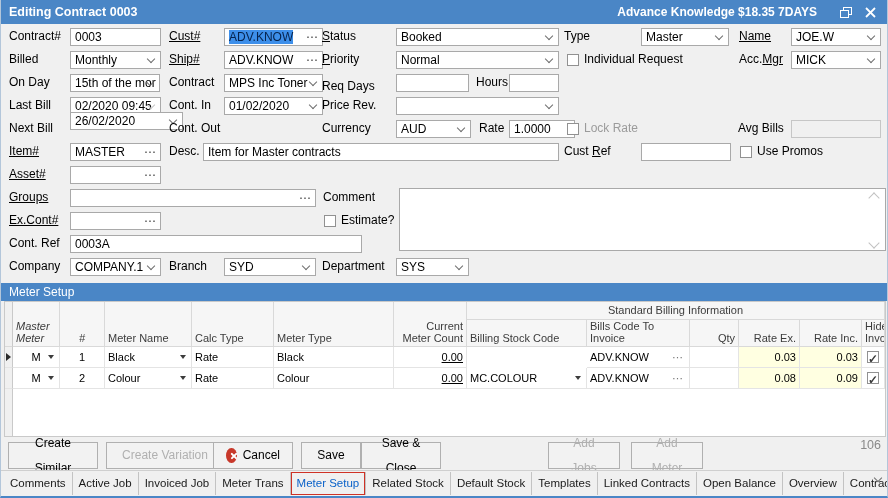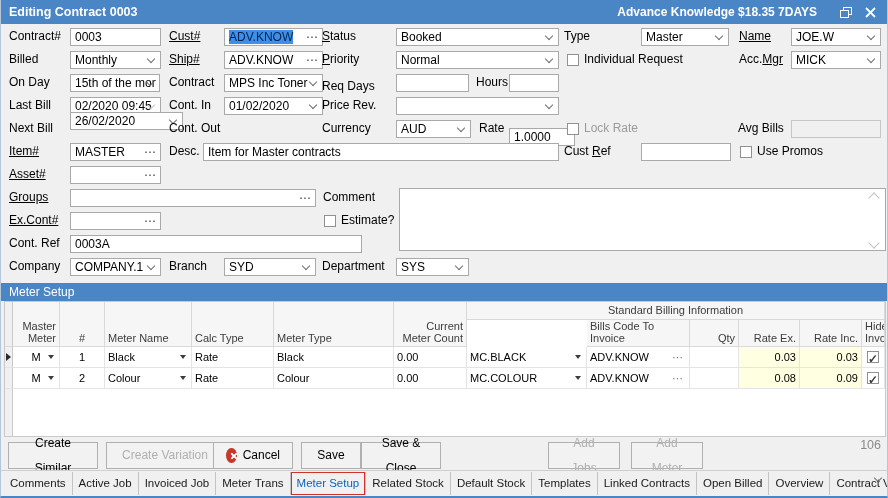--- a/index.html
+++ b/index.html
@@ -42,28 +42,28 @@
         line-height:18px;padding-left:8px;box-sizing:border-box;}
   
   .grid-wrap{position:absolute;left:3px;top:301px;width:882px;height:136px;background:#fff;
              border:1px solid #c9c9c9;box-sizing:border-box;}
   .grid{display:grid;width:880px;height:134px;
         grid-template-columns:8px 47px 45px 87px 82px 120px 73px 120px 103px 49px 61px 62px 23px;
         grid-template-rows:18px 27px 21px 21px 1fr;}
   .th{background:#f6f6f6;border-right:1px solid #d9d9d9;border-bottom:1px solid #d9d9d9;
       font-size:11px;color:#3c3c3c;display:flex;align-items:flex-end;padding:1px 3px 2px;
       box-sizing:border-box;line-height:12px;overflow:hidden;}
-  .th.ctr{justify-content:center;text-align:right;}
+  .th.ctr{justify-content:center;text-align:left;font-style:italic;}
   .th.rt{justify-content:flex-end;text-align:right;}
   .th.grp{align-items:center;justify-content:center;}
   .corner{background:#f0f0f0;border-right:1px solid #c9c9c9;border-bottom:1px solid #d9d9d9;}
   .td{font-size:11px;padding:0 3px;line-height:20px;border-right:1px solid #e4e4e4;
       border-bottom:1px solid #e4e4e4;position:relative;overflow:hidden;white-space:nowrap;
       box-sizing:border-box;}
-  .td.rt{}
+  .td.rt{text-align:right;text-decoration:underline;}
   .td.ctr{text-align:center;}
   .td.yel{background:#ffffe1;text-align:right;}
   .td.ind{background:#f0f0f0;border-right:1px solid #c9c9c9;}
   .rowptr{position:absolute;left:1px;top:6px;width:0;height:0;border-left:5px solid #2b2b2b;
           border-top:4px solid transparent;border-bottom:4px solid transparent;}
   .ddt::after{content:"";position:absolute;right:5px;top:8px;width:0;height:0;
           border-left:3.5px solid transparent;border-right:3.5px solid transparent;
           border-top:4.5px solid #3c3c3c;}
   .cell-ell{position:absolute;right:6px;top:0;color:#777;}
   .cell-ell::before{content:"⋯";}
@@ -147,21 +147,21 @@
   <span class="fld sel" style="left:223px;top:97px;width:99px">01/02/2020</span>
   <span class="lbl" style="left:321px;top:97px">Price Rev.</span>
   <span class="fld sel" style="left:395px;top:97px;width:163px"></span>
 
   <span class="lbl" style="left:8px;top:120px">Next Bill</span>
   <span class="fld sel" style="left:69px;top:112px;width:113px">26/02/2020</span>
   <span class="lbl" style="left:168px;top:120px">Cont. Out</span>
   <span class="lbl" style="left:321px;top:120px">Currency</span>
   <span class="fld sel" style="left:395px;top:120px;width:75px">AUD</span>
   <span class="lbl" style="left:478px;top:120px">Rate</span>
-  <span class="fld" style="left:508px;top:128px;width:66px">1.0000</span>
+  <span class="fld" style="left:508px;top:120px;width:66px">1.0000</span>
   <span class="chk" style="position:absolute;left:566px;top:123px"></span>
   <span class="lbl dim" style="left:583px;top:120px">Lock Rate</span>
   <span class="lbl" style="left:737px;top:120px">Avg Bills</span>
   <span class="fld dis" style="left:790px;top:120px;width:90px"></span>
 
   <span class="lbl" style="left:8px;top:143px"><u>Item#</u></span>
   <span class="fld ellbox" style="left:69px;top:143px;width:91px"><span>MASTER</span><span class="ell"></span></span>
   <span class="lbl" style="left:168px;top:143px">Desc.</span>
   <span class="fld" style="left:202px;top:143px;width:356px">Item for Master contracts</span>
   <span class="lbl" style="left:563px;top:143px"><span>Cust </span><u>R</u><span>ef</span></span>
@@ -199,36 +199,36 @@
   <div class="grid-wrap">
     <div class="grid">
       <div class="corner" style="grid-area:1/1/3/2"></div>
       <div class="th ctr" style="grid-area:1/2/3/3">Master Meter</div>
       <div class="th ctr" style="grid-area:1/3/3/4">#</div>
       <div class="th" style="grid-area:1/4/3/5">Meter Name</div>
       <div class="th" style="grid-area:1/5/3/6">Calc Type</div>
       <div class="th" style="grid-area:1/6/3/7">Meter Type</div>
       <div class="th rt" style="grid-area:1/7/3/8">Current Meter Count</div>
       <div class="th grp" style="grid-area:1/8/2/14">Standard Billing Information</div>
+      <div class="th" style="grid-area:2/8/3/9">Billing Stock Code</div>
       <div class="th" style="grid-area:2/9/3/10">Bills Code To Invoice</div>
       <div class="th rt" style="grid-area:2/10/3/11">Qty</div>
       <div class="th rt" style="grid-area:2/11/3/12">Rate Ex.</div>
       <div class="th rt" style="grid-area:2/12/3/13">Rate Inc.</div>
       <div class="th" style="grid-area:2/13/3/14">Hide Invc</div>
 
       <div class="td ind" style="grid-area:3/1">
           <span class="rowptr"></span>
         </div>
       <div class="td ctr ddt" style="grid-area:3/2">M</div>
       <div class="td ctr" style="grid-area:3/3">1</div>
       <div class="td ddt" style="grid-area:3/4">Black</div>
       <div class="td" style="grid-area:3/5">Rate</div>
       <div class="td" style="grid-area:3/6">Black</div>
       <div class="td rt" style="grid-area:3/7">0.00</div>
-      <div class="td ddt" style="grid-area:3/8">MC.BLACK</div>
       <div class="td" style="grid-area:3/9"><span>ADV.KNOW</span><span class="cell-ell"></span></div>
       <div class="td" style="grid-area:3/10"></div>
       <div class="td yel" style="grid-area:3/11">0.03</div>
       <div class="td yel" style="grid-area:3/12">0.03</div>
       <div class="td ctr" style="grid-area:3/13"><span class="chk checked" style="margin-top:4px"></span></div>
 
       <div class="td ind" style="grid-area:4/1"></div>
       <div class="td ctr ddt" style="grid-area:4/2">M</div>
       <div class="td ctr" style="grid-area:4/3">2</div>
       <div class="td ddt" style="grid-area:4/4">Colour</div>
@@ -274,20 +274,20 @@
   <div class="tabbar">
     <span class="tab">Comments</span>
     <span class="tab">Active Job</span>
     <span class="tab">Invoiced Job</span>
     <span class="tab">Meter Trans</span>
     <span class="tab sel">Meter Setup</span>
     <span class="tab">Related Stock</span>
     <span class="tab">Default Stock</span>
     <span class="tab">Templates</span>
     <span class="tab">Linked Contracts</span>
-    <span class="tab">Open Billed</span>
+    <span class="tab">Open Balance</span>
     <span class="tab">Overview</span>
     <span class="tab">Contract Variations</span>
     <span class="spacer"></span>
 
   </div>
 
 </div>
 
 </body></html>

